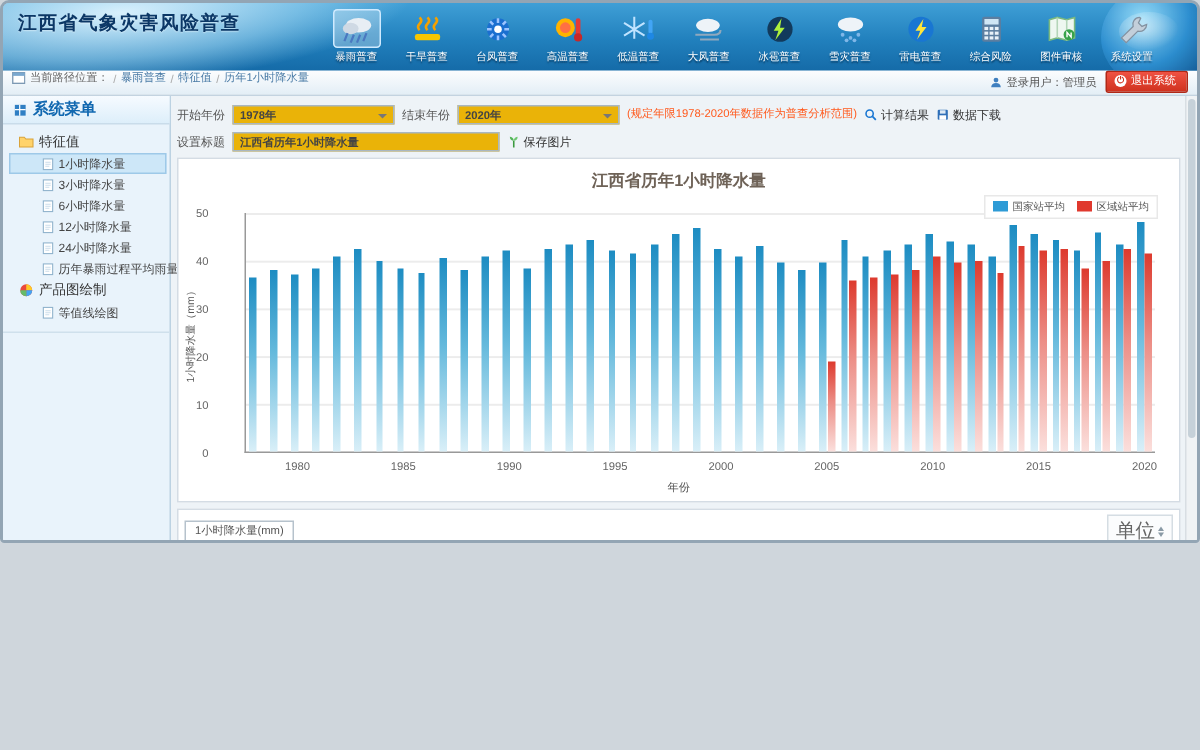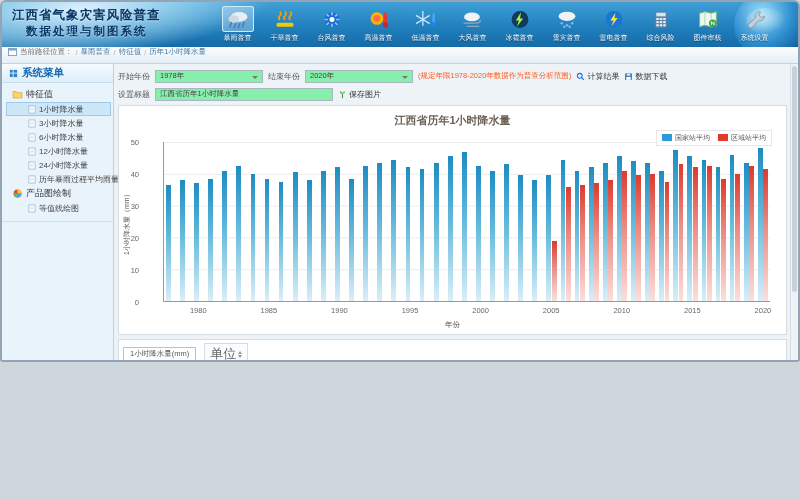--- a/index.html
+++ b/index.html
@@ -55,22 +55,22 @@
   .tree-child.selected { background:#cde7f8; box-shadow:0 0 0 1px #9ec9e8 inset; }
   .tree-child span { white-space:nowrap; }
 
   .main { flex:1; padding:4px 3px 0 4px; position:relative; overflow:hidden; }
   .win-vscroll { width:8px; background:#f0f3f5; border-left:1px solid #d8dee3; position:relative; }
   .win-vscroll .thumb { position:absolute; left:1px; right:1px; top:2px; height:52%; background:#c6d1d9; border-radius:3px; }
 
   
   .form-row { display:flex; align-items:center; gap:5px; height:16px; font-size:8px; color:#555; }
   .form-row + .form-row { margin-top:2px; }
-  .sel, .txt { height:13px; border:1px solid #a9b7c1; background:#86efac; font-size:7.5px; color:#444;
-               display:flex; align-items:flex-start; padding:0 4px; position:relative; }
+  .sel, .txt { height:13px; border:1px solid #a9b7c1; background:#eab308; font-size:7.5px; color:#444;
+               display:flex; align-items:flex-end; padding:0 4px; position:relative;font-weight:bold; }
   .sel { width:108px; cursor:pointer; }
   .sel::after { content:""; position:absolute; right:4px; top:5px; border:3px solid transparent; border-top-color:#777; }
   .txt { width:178px; }
   .note { color:#ff5a1e; font-size:7.5px; }
   .mini-btn { display:flex; align-items:center; gap:2px; color:#333; font-size:8px; cursor:pointer; }
   .mini-btn svg { width:9px; height:9px; }
 
   
   .chart-panel { margin-top:3px; height:230px; background:#fff; border:1px solid #d4dce4; position:relative; }
   .chart-title { position:absolute; top:7px; left:0; right:0; text-align:center; font-size:11px; font-weight:bold; color:#6e6257; }
@@ -84,21 +84,21 @@
   .bar-red  { background:linear-gradient(180deg,#dd3a2e 0%,#ec8e86 45%,#fbdfdc 100%); }
   .ylabels { position:absolute; left:0; width:40px; top:36px; bottom:32px; }
   .ylabels div { position:absolute; right:20px; font-size:7.5px; color:#666; transform:translateY(50%); }
   .ytitle { position:absolute; left:-22px; top:50%; transform:rotate(-90deg); font-size:7px; color:#555; white-space:nowrap; width:60px; text-align:center; }
   .xlabels { position:absolute; left:44px; right:16px; bottom:18px; height:10px; }
   .xlabels div { position:absolute; transform:translateX(-50%); font-size:7.5px; color:#666; }
   .xtitle { position:absolute; bottom:4px; left:0; right:0; text-align:center; font-size:7.5px; color:#555; }
 
   
   .table-panel { margin-top:4px; height:163px; background:#fff; border:1px solid #d4dce4; position:relative; overflow:hidden; }
-  .table-controls { display:flex; align-items:center; gap:8px; padding:3px 17px 2px 4px; }
+  .table-controls { display:flex; align-items:center; gap:18px; padding:3px 4px 2px 4px;justify-content:space-between; }
   .box-label { border:1px solid #b6c2cc; background:#fff; font-size:7.5px; color:#555; padding:1px 6px; }
   .sort-ctl { display:flex; align-items:center; gap:2px; font-size:13px; color:#666; border:1px solid #d5dde3; padding:1px 5px; background:#fbfcfd; cursor:pointer; }
   .arrows { display:inline-flex; flex-direction:column; gap:1px; }
   .arrows i { display:block; width:0; height:0; border:2.5px solid transparent; }
   .arrows .up { border-bottom:3px solid #8a9aa6; }
   .arrows .dn { border-top:3px solid #8a9aa6; }
   table.data { border-collapse:collapse; table-layout:fixed; margin-left:2px; }
   table.data th, table.data td { border:1px solid #e3e8ec; overflow:hidden; white-space:nowrap; }
   table.data th { height:24px; font-size:7px; color:#777; font-weight:normal; background:#fbfcfd; }
   table.data th.hcity { width:46px; } table.data th.hstn { width:42px; } table.data th.yr { width:19.5px; }
@@ -113,21 +113,20 @@
   .thbox { display:flex; align-items:center; justify-content:center; gap:2px; font-size:7.5px; color:#555; }
 </style>
 </head>
 <body>
 
 <div class="window">
 
   <div class="header">
     <div class="app-title">
       <div class="l1">江西省气象灾害风险普查</div>
-      <div class="l2">数据处理与制图系统</div>
     </div>
     <div class="toolbar">
         <div class="tool-item active">
           <span class="tile">
             <svg viewBox="0 0 24 20">
               <ellipse cx="13" cy="7.5" rx="8" ry="4.6" fill="#e8eef4"></ellipse>
               <ellipse cx="8" cy="9.5" rx="5" ry="3.6" fill="#cfd9e4"></ellipse>
               <path d="M6 12.5l-2 5M10 13.5l-2 5M14 13.5l-2 5M18 12.5l-2 5" stroke="#4a78c0" stroke-width="1.4" fill="none"></path>
             </svg>
           </span>
@@ -269,20 +268,33 @@
             <rect x="0.5" y="0.5" width="9" height="2.4" fill="#7aa8cf"></rect>
           </svg></span>
       <span>当前路径位置：</span>
     <span class="sep">/</span>
         <span class="item">暴雨普查</span>
         <span class="sep">/</span>
         <span class="item">特征值</span>
         <span class="sep">/</span>
         <span class="item">历年1小时降水量</span>
       </div>
+    <div class="status-right">
+      <span class="user-info">
+        <svg viewBox="0 0 10 10">
+            <circle cx="5" cy="3" r="2" fill="#3f7fbf"></circle>
+            <path d="M1 9c0-2.2 1.8-3.5 4-3.5S9 6.8 9 9z" fill="#3f7fbf"></path>
+          </svg>
+        <span>登录用户：管理员</span>
+      </span>
+      <span class="logout-btn">
+        <span class="pw">⏻</span>
+        <span>退出系统</span>
+      </span>
+    </div>
   </div>
 
   <div class="body">
 
     <div class="sidebar">
       <div class="menu-title">
         <svg viewBox="0 0 10 10">
             <rect x="1" y="1" width="8" height="8" fill="#2f7fc4"></rect>
             <path d="M1 4.6h8M4.6 1v8" stroke="#fff" stroke-width="0.9"></path>
           </svg>

